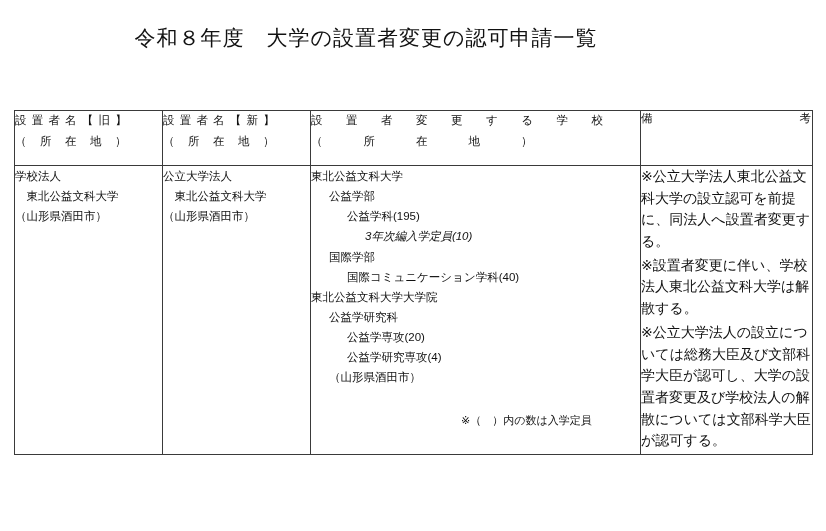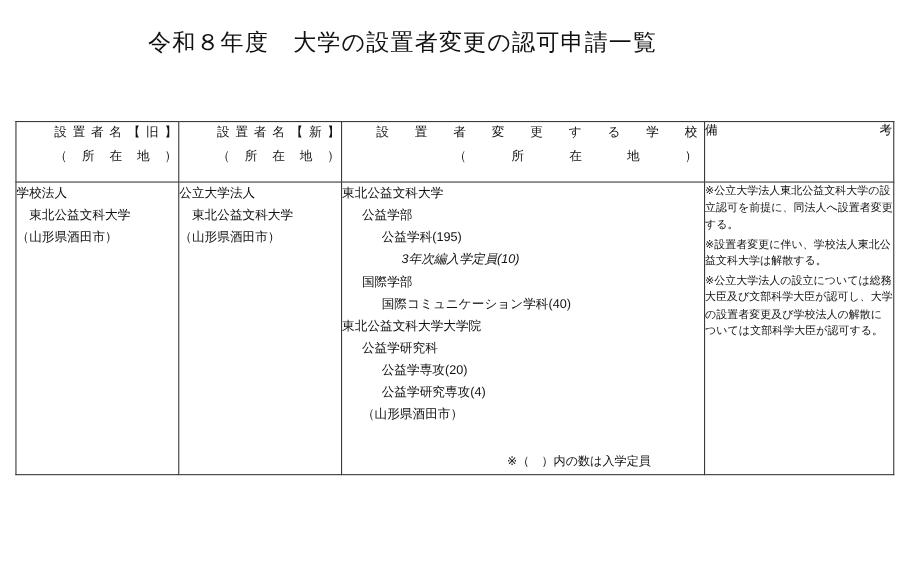--- a/index.html
+++ b/index.html
@@ -59,21 +59,21 @@
     padding: 0;
     font-weight: normal;
   }
   .col1 { width: 148px; }
   .col2 { width: 148px; }
   .col3 { width: 330px; }
   .col4 { width: 172px; }
 
   .hdr {
     height: 54px;
-    text-align: right;
+    text-align: left;
     font-size: 11.5px;
     color: #111111;
     vertical-align: middle;
   }
   .hdr .line1 {
     display: block;
     letter-spacing: 1px;
     padding-top: 2px;
   }
   .hdr .line2 {
@@ -98,21 +98,21 @@
   }
 
   .body-cell {
     height: 240px;
     font-size: 11.5px;
     line-height: 1.75;
     padding: 14px 8px 8px 12px;
     color: #111111;
   }
   .remarks-cell {
-    font-size: 10px;
+    font-size: 14px;
     line-height: 1.55;
     padding: 12px 8px 8px 8px;
     color: #111111;
   }
   .remarks-cell p {
     margin: 0 0 2px 0;
     text-indent: 0;
   }
   .sch-list div { white-space: nowrap; }
   .i0 { padding-left: 0px; }

